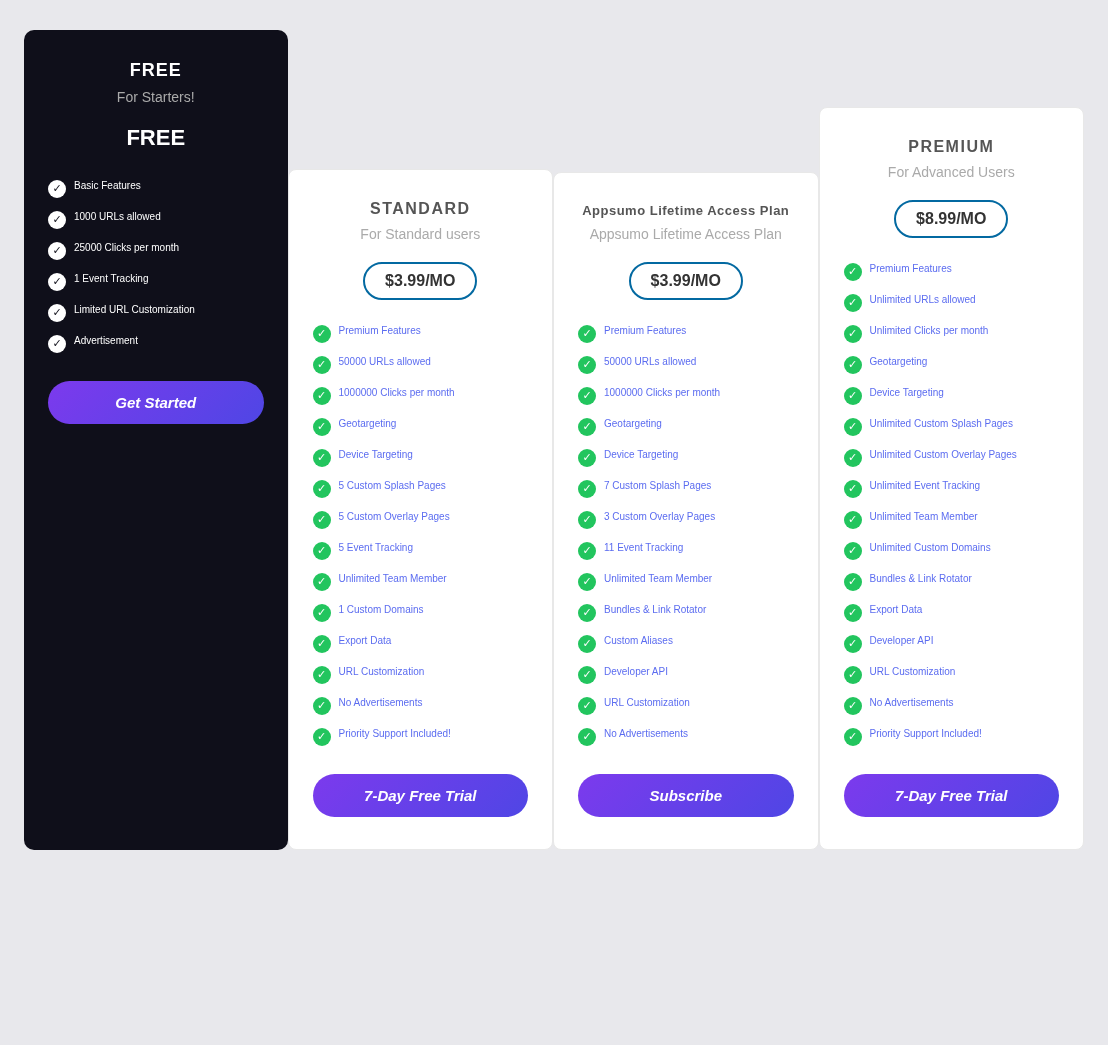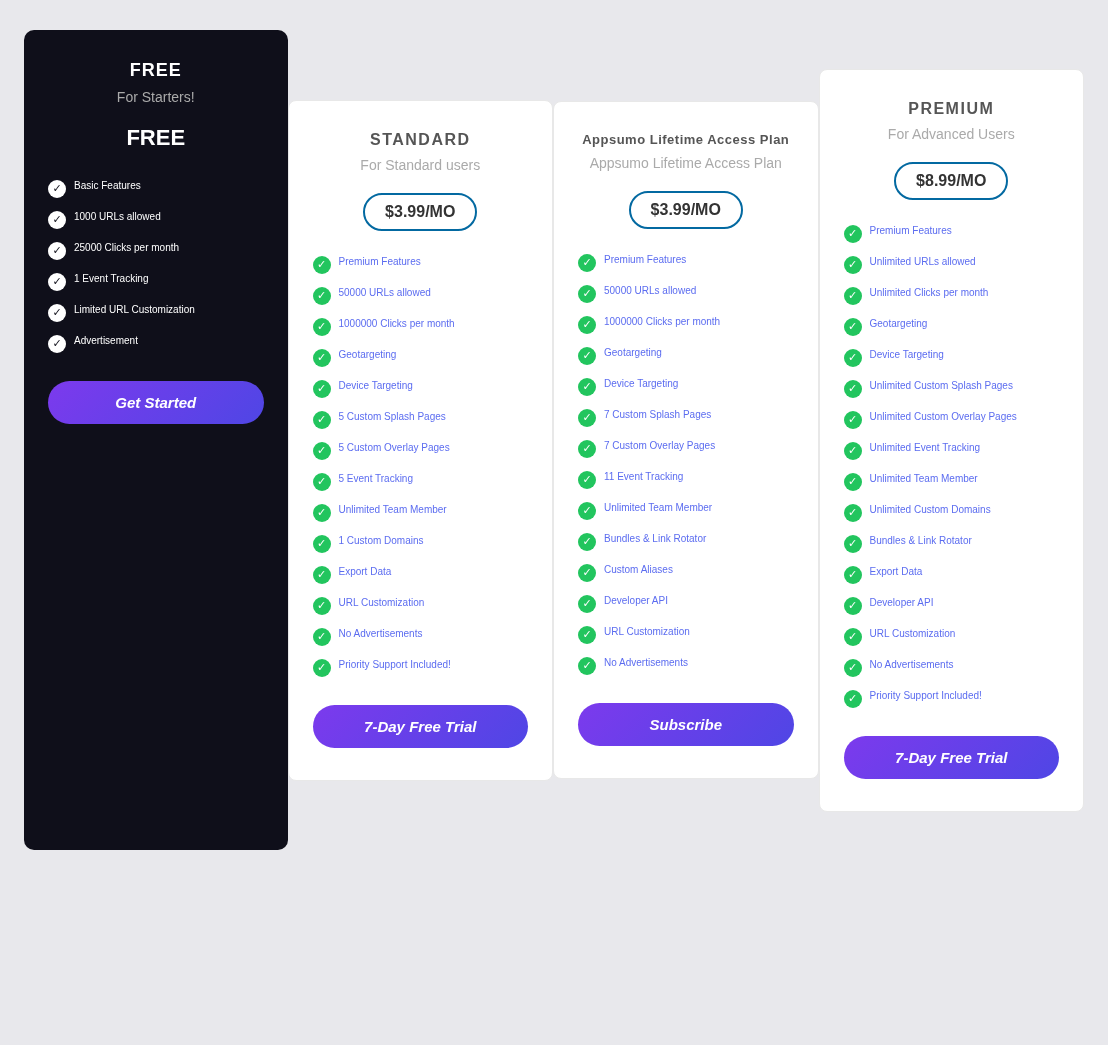--- a/index.html
+++ b/index.html
@@ -7,21 +7,21 @@
       background: #e8e8ec;
       font-family: -apple-system, BlinkMacSystemFont, 'Segoe UI', sans-serif;
       min-height: 1045px;
       display: flex;
       align-items: flex-start;
       justify-content: center;
       padding: 30px 20px;
     }
     .pricing-container {
       display: flex;
-      align-items: center;
+      align-items: flex-end;
       max-width: 1060px;
       width: 100%;
       gap: 0;
     }
     .plan-card {
       flex: 1;
       background: #fff;
       border-radius: 8px;
       padding: 30px 24px 32px;
       position: relative;
@@ -280,21 +280,21 @@
       <li>
           <span class="check-icon green">✓</span>
           <span class="feature-text">Device Targeting</span>
         </li>
       <li>
           <span class="check-icon green">✓</span>
           <span class="feature-text">7 Custom Splash Pages</span>
         </li>
       <li>
           <span class="check-icon green">✓</span>
-          <span class="feature-text">7 Custom Overlay Pages</span>
+          <span class="feature-text">3 Custom Overlay Pages</span>
         </li>
       <li>
           <span class="check-icon green">✓</span>
           <span class="feature-text">11 Event Tracking</span>
         </li>
       <li>
           <span class="check-icon green">✓</span>
           <span class="feature-text">Unlimited Team Member</span>
         </li>
       <li>

